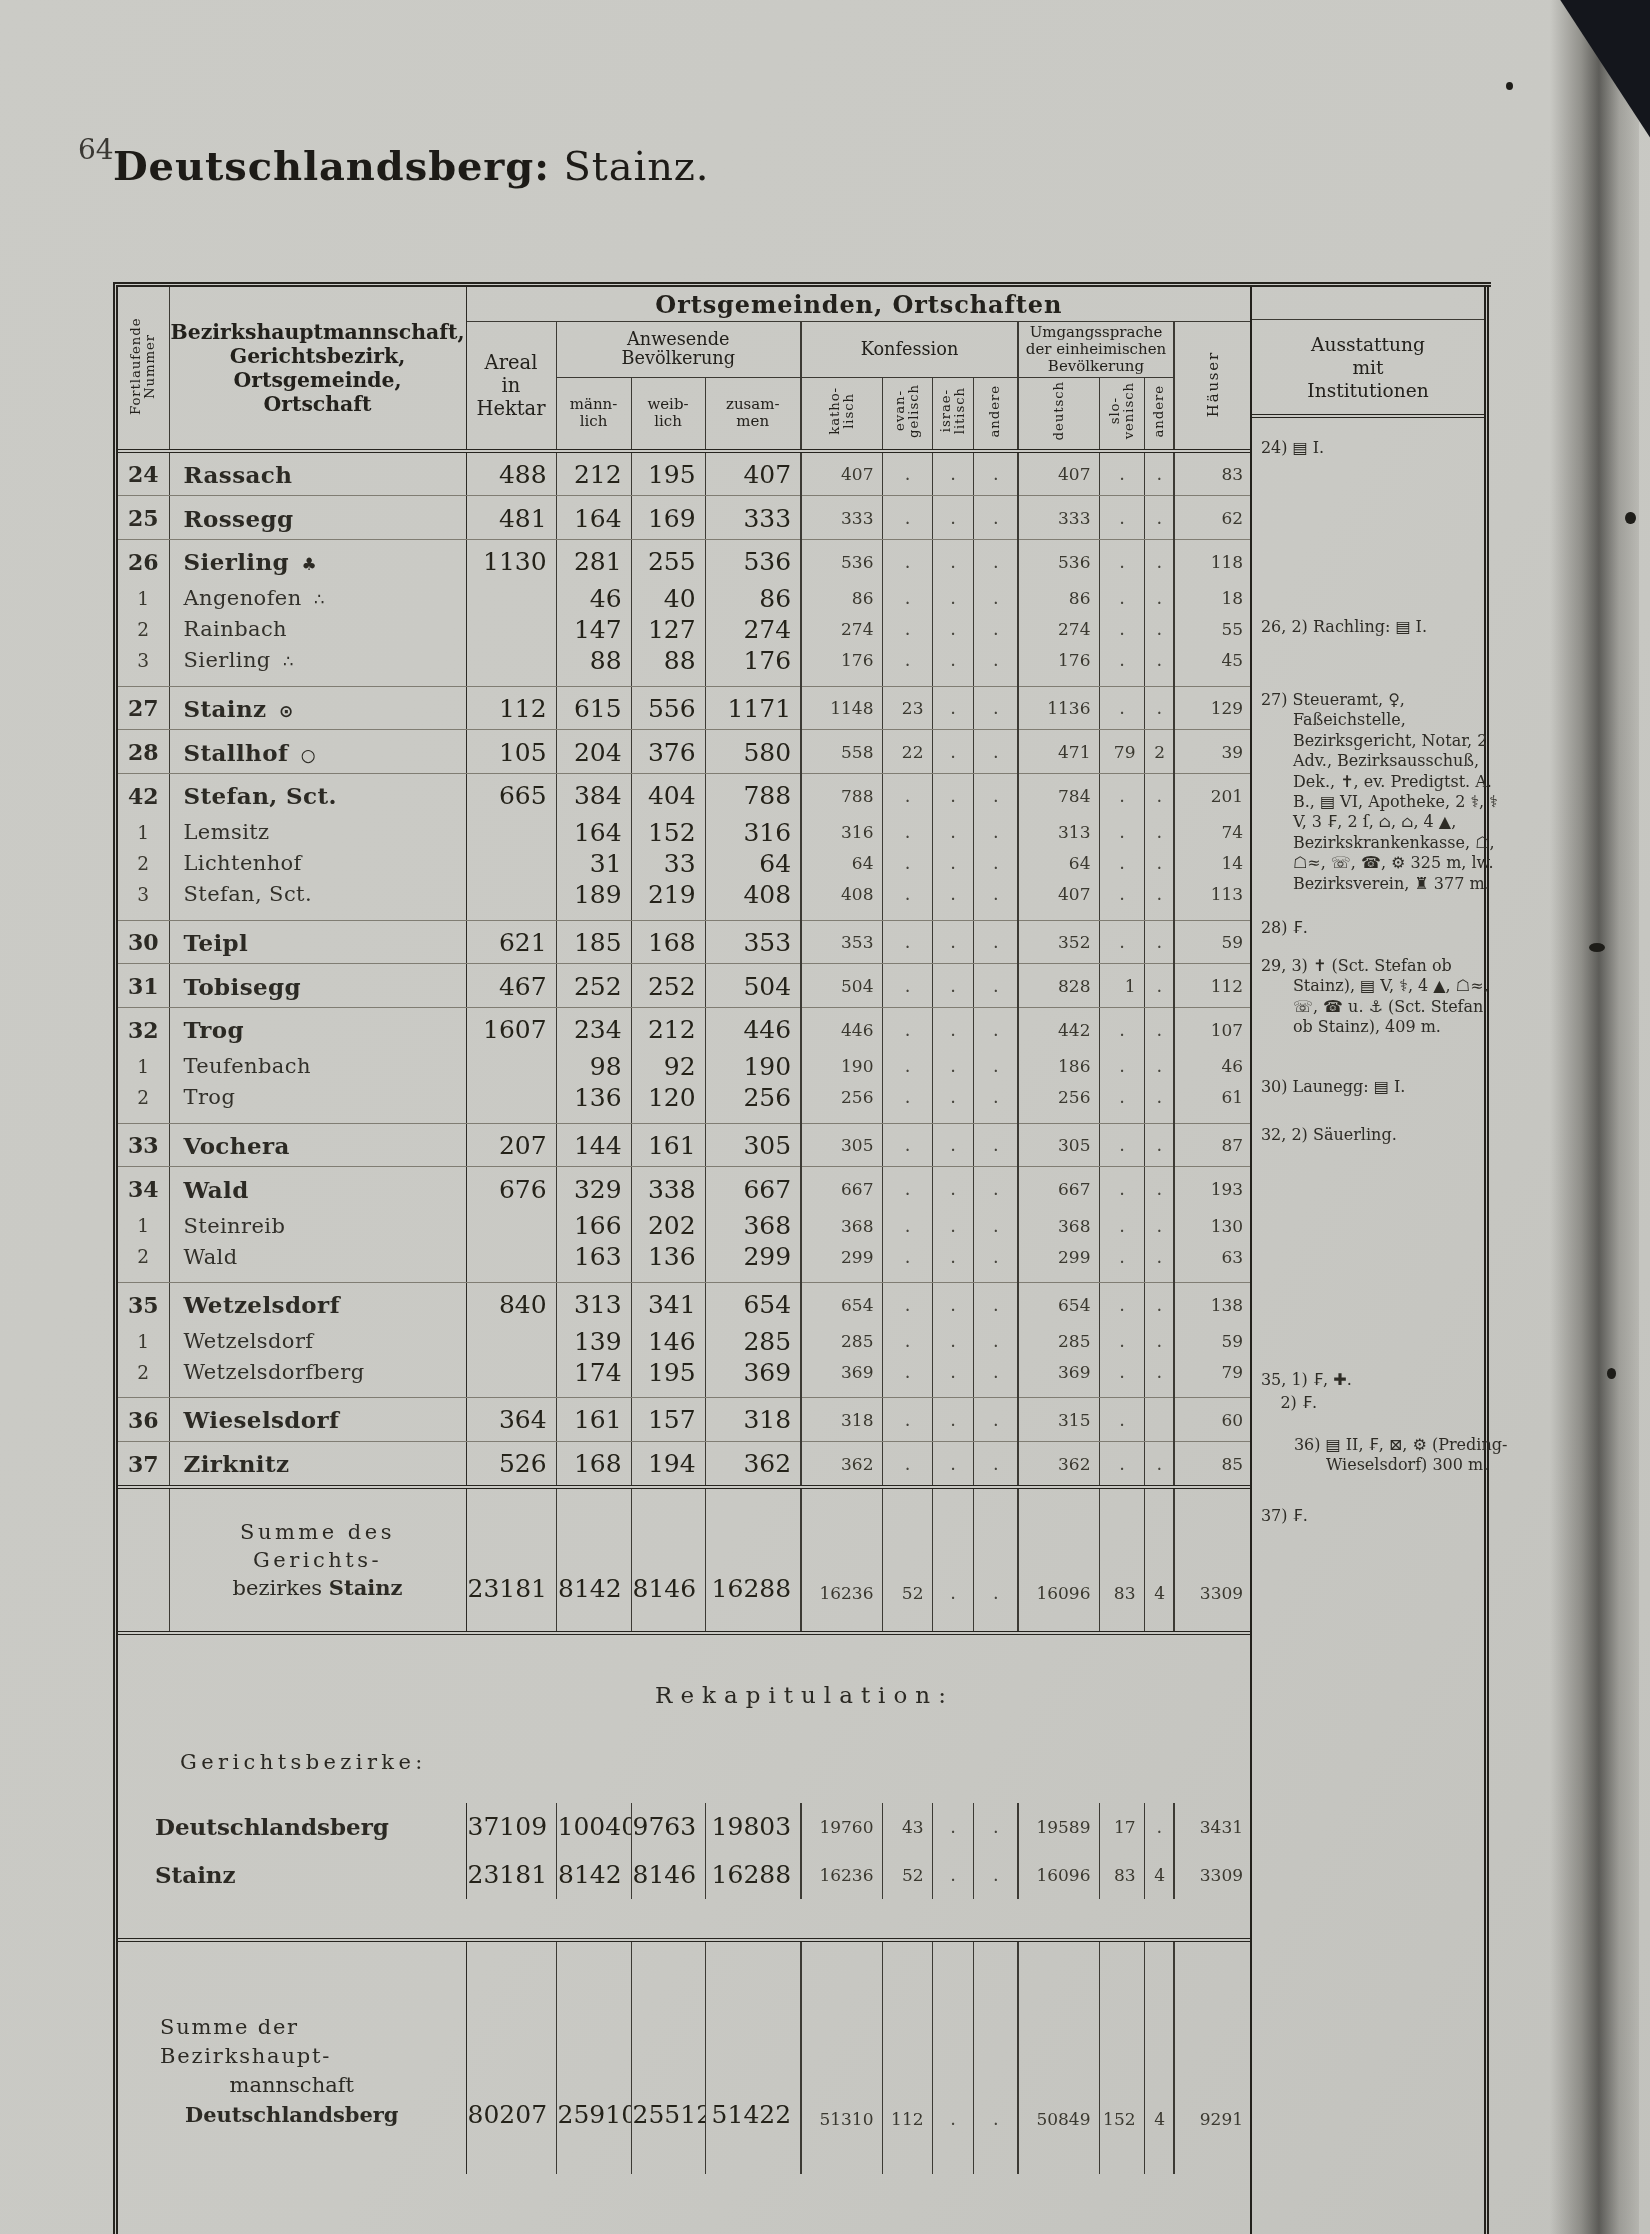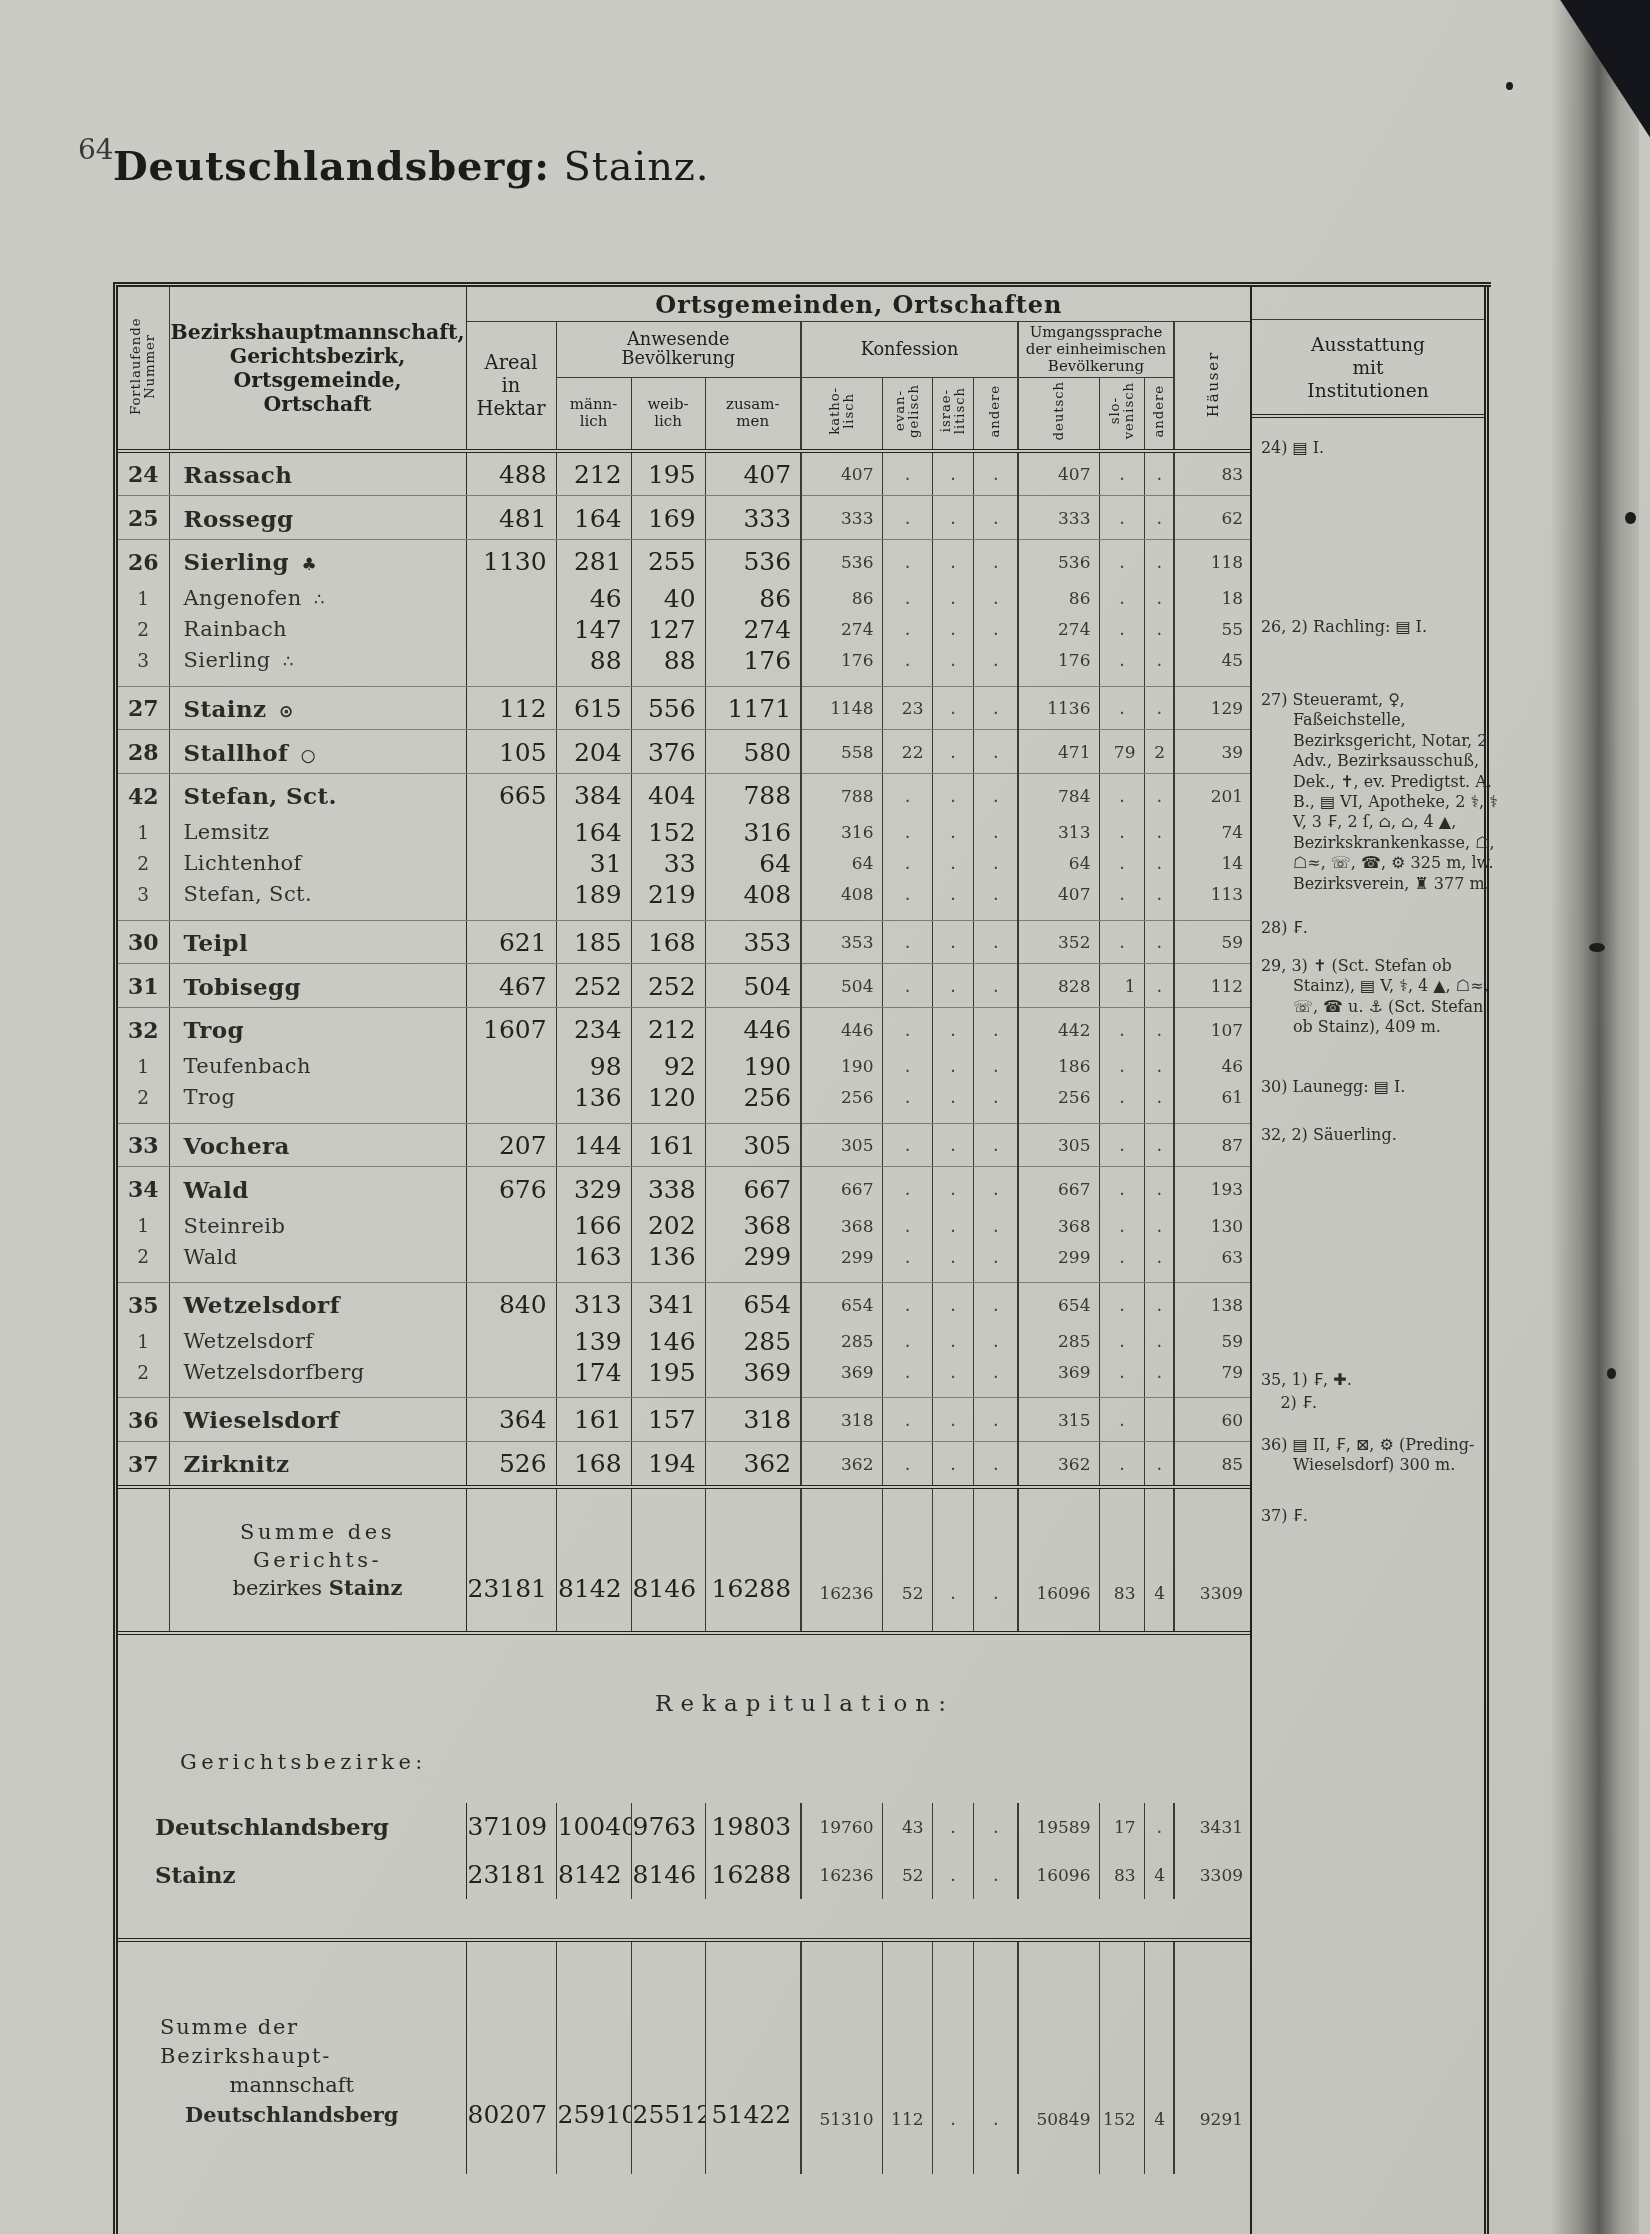--- a/index.html
+++ b/index.html
@@ -57,21 +57,21 @@
   tr.g-sub td{height:24px;vertical-align:middle;}
   tr.g-last td{border-bottom:0.9px solid #807d73;}
   tr.g-last.g-sub td,tr.g-head.g-last:not(.g-single) td{padding-bottom:10.6px;}
   
   tr.summe td{border-top:4.4px double #26241f;border-bottom:4.4px double #26241f;
               height:113px;vertical-align:bottom;padding-bottom:28px;}
   .summe-label{text-align:center;font-size:21px;line-height:27.5px;}
   .summe-label .ls{letter-spacing:3.5px;}
   
   .rekap-head{width:1373px;height:168px;position:relative;}
-  .rekap-title{position:absolute;top:55px;left:0;width:1373px;text-align:center;
+  .rekap-title{position:absolute;top:47px;left:0;width:1373px;text-align:center;
                font-size:23px;letter-spacing:8px;color:#2a2822;}
   .rekap-gbz{position:absolute;top:115px;left:62px;font-size:21px;letter-spacing:4.4px;color:#2a2822;}
   table.rekap td{vertical-align:middle;}
   tr.rk-row td{height:46px;}
   .rk-name{text-align:left;padding-left:37px;font-size:23px;font-weight:bold;}
   tr.rk-dbl td{height:37px;border-bottom:4.4px double #26241f;}
   tr.rk-sum td{height:186px;vertical-align:bottom;padding-bottom:34px;}
   .rk-sum-label{font-size:21px;line-height:29px;text-align:center;}
   .rk-sum-label .l1{text-align:left;padding-left:41px;letter-spacing:1.8px;}
   .rk-sum-label .l3{font-weight:bold;}
@@ -717,21 +717,21 @@
       <div class="notes-body" id="notes-body">
           <div class="note" style="top: 19.5px;">24) ▤ I.</div>
           <div class="note" style="top: 199px;">26, 2) Rachling: ▤ I.</div>
           <div class="note" style="top: 272px;">27) Steueramt, ♀, Faßeichstelle, Bezirksgericht, Notar, 2 Adv., Bezirksausschuß, Dek., ✝, ev. Predigtst. A. B., ▤ VI, Apotheke, 2 ⚕, ⚕ V, 3 ₣, 2 ſ, ⌂, ⌂, 4 ▲, Bezirkskrankenkasse, ☖, ☖≈, ☏, ☎, ⚙ 325 m, lw. Bezirksverein, ♜ 377 m.</div>
           <div class="note" style="top: 500px;">28) ₣.</div>
           <div class="note" style="top: 538px;">29, 3) ✝ (Sct. Stefan ob Stainz), ▤ V, ⚕, 4 ▲, ☖≈, ☏, ☎ u. ⚓ (Sct. Stefan ob Stainz), 409 m.</div>
           <div class="note" style="top: 659px;">30) Launegg: ▤ I.</div>
           <div class="note" style="top: 707px;">32, 2) Säuerling.</div>
           <div class="note" style="top: 952px;">35, 1) ₣, ✚.</div>
           <div class="note ind" style="top: 975px;">2) ₣.</div>
-          <div class="note" style="top: 1017px;">36) ▤ II, ₣, ⊠, ⚙ (Preding-Wieselsdorf) 300 m.</div>
+          <div class="note" style="top: 1017px; margin-left: 33px;">36) ▤ II, ₣, ⊠, ⚙ (Preding-Wieselsdorf) 300 m.</div>
           <div class="note" style="top: 1088px;">37) ₣.</div>
         </div>
     </div>
   </div>
 
   <div class="edge-band"></div>
   <div class="corner-wedge"></div>
   <div class="speck" style="left:1625px;top:512px;width:10.6px;height:12.4px;"></div>
   <div class="speck" style="left:1589px;top:943px;width:16px;height:8.9px;"></div>
   <div class="speck" style="left:1607px;top:1368px;width:8.9px;height:10.6px;"></div>

